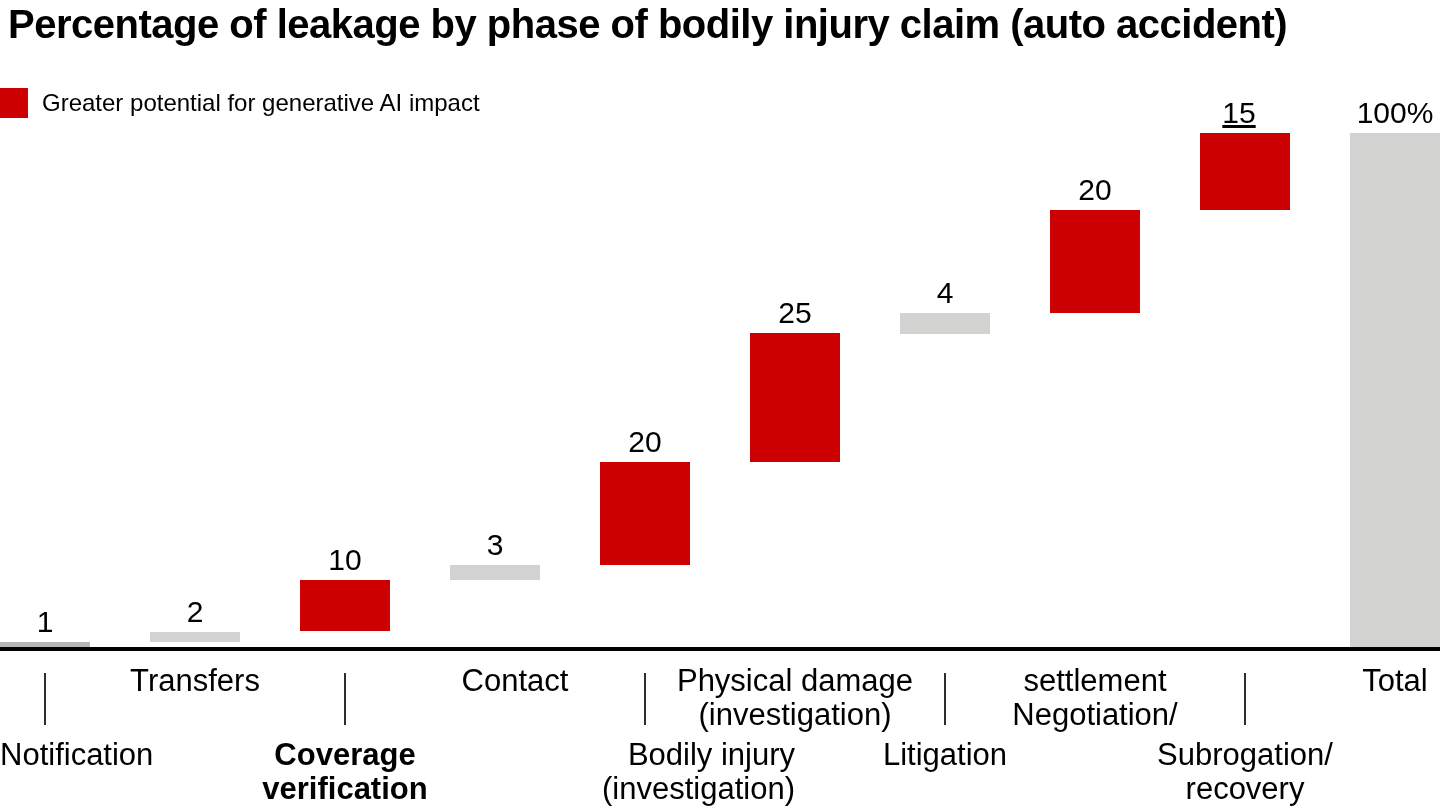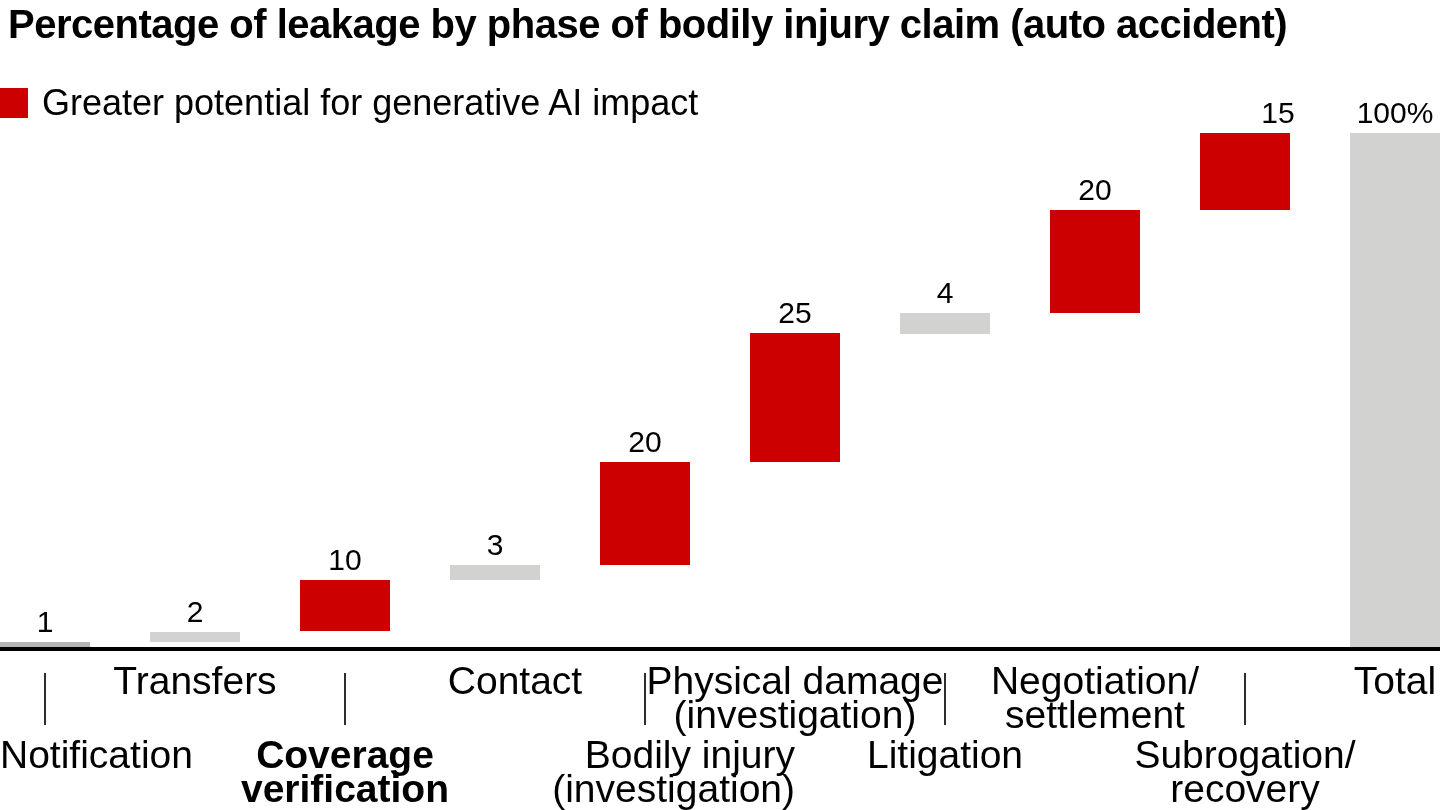--- a/index.html
+++ b/index.html
@@ -34,21 +34,21 @@
     display: flex;
     align-items: center;
   }
   #legend .swatch {
     display: inline-block;
     width: 28px;
     height: 30px;
     margin-right: 14px;
   }
   #legend .legend-text {
-    font-size: 36px;
+    font-size: 24px;
     line-height: 30px;
     white-space: nowrap;
   }
 
   #chart { position: absolute; left: 0; top: 0; width: 1440px; height: 810px; }
 
   .bar { position: absolute; }
 
   .value-label {
     position: absolute;
@@ -60,21 +60,21 @@
   }
 
   .axis-line { position: absolute; left: 0; width: 1440px; background: #000; }
 
   .tick { position: absolute; background: #2e2e2e; }
 
   .cat-label {
     position: absolute;
     width: 300px;
     text-align: center;
-    font-size: 39px;
+    font-size: 31px;
     line-height: 34px;
     white-space: nowrap;
   }
 </style>
 </head>
 <body>
 
 <div id="root">
   <h1 id="chart-title">Percentage of leakage by phase of bodily injury claim (auto accident)</h1>
 
@@ -123,25 +123,25 @@
       </div>
       <div class="bar" style="left: 900px; width: 90px; top: 313px; height: 21px; background: rgb(210, 210, 209);"></div>
       <div class="value-label" style="left: 845px; top: 276px;">4</div>
       <div class="tick" style="left: 944px; top: 673px; width: 2px; height: 52px;"></div>
       <div class="cat-label" style="left: 795px; top: 738px;">
         <div>Litigation</div>
       </div>
       <div class="bar" style="left: 1050px; width: 90px; top: 210px; height: 103px; background: rgb(204, 0, 0);"></div>
       <div class="value-label" style="left: 995px; top: 173px;">20</div>
       <div class="cat-label" style="left: 945px; top: 664px;">
+        <div>settlement</div>
         <div>Negotiation/</div>
-        <div>settlement</div>
       </div>
       <div class="bar" style="left: 1200px; width: 90px; top: 133px; height: 77px; background: rgb(204, 0, 0);"></div>
-      <div class="value-label" style="left: 1178px; top: 96px;">15</div>
+      <div class="value-label" style="left: 1139px; top: 96px; text-decoration: underline;">15</div>
       <div class="tick" style="left: 1244px; top: 673px; width: 2px; height: 52px;"></div>
       <div class="cat-label" style="left: 1095px; top: 738px;">
         <div>Subrogation/</div>
         <div>recovery</div>
       </div>
       <div class="bar" style="left: 1350px; width: 90px; top: 133px; height: 514px; background: rgb(210, 210, 209);"></div>
       <div class="value-label" style="left: 1295px; top: 96px;">100%</div>
       <div class="cat-label" style="left: 1245px; top: 664px;">
         <div>Total</div>
       </div>

